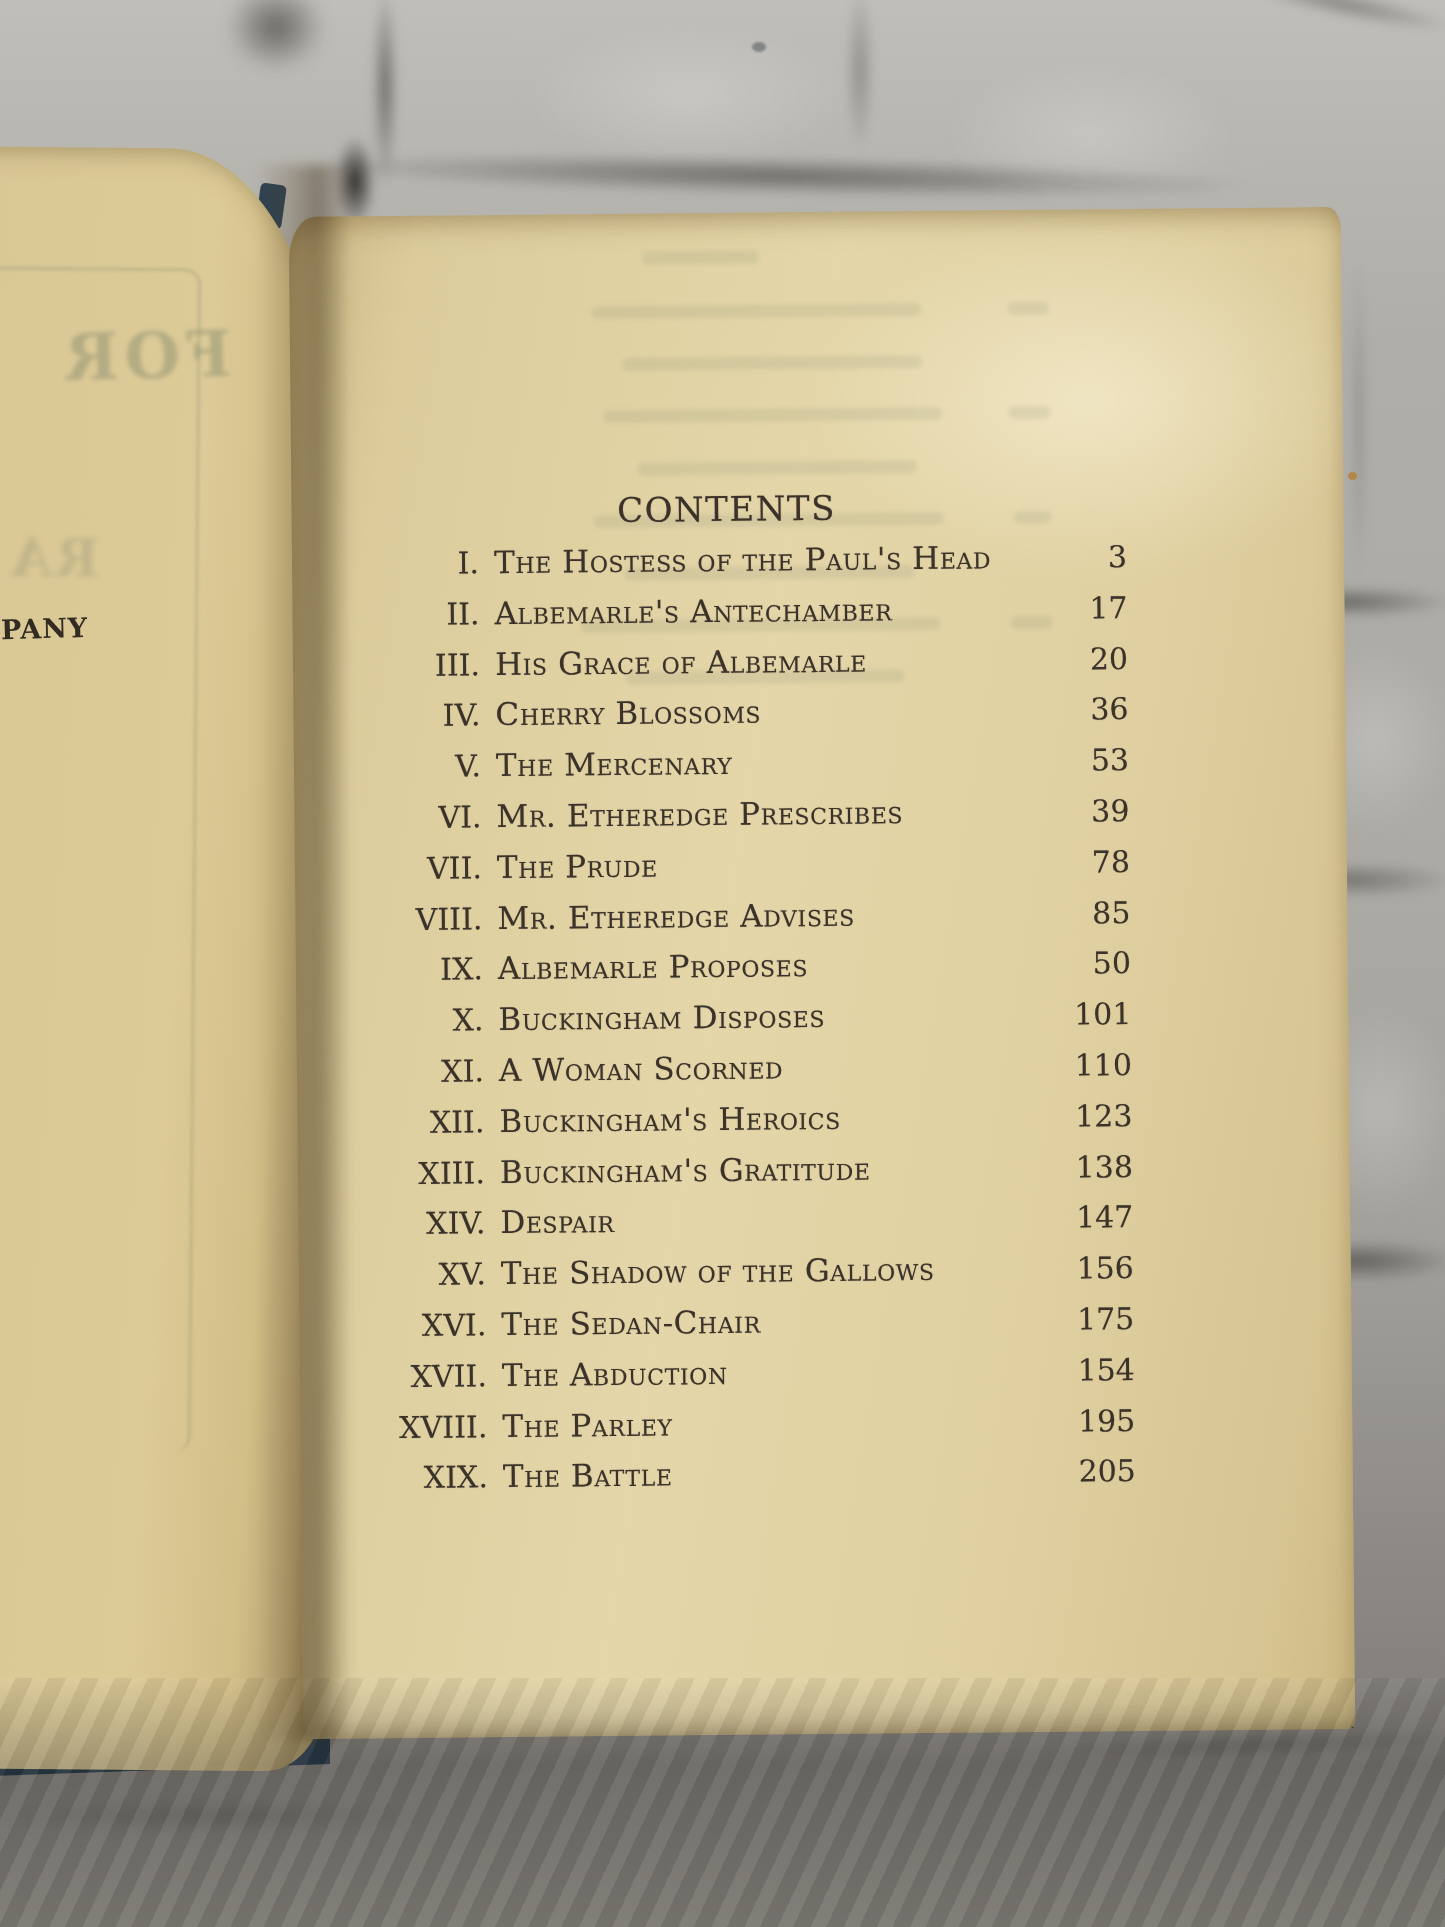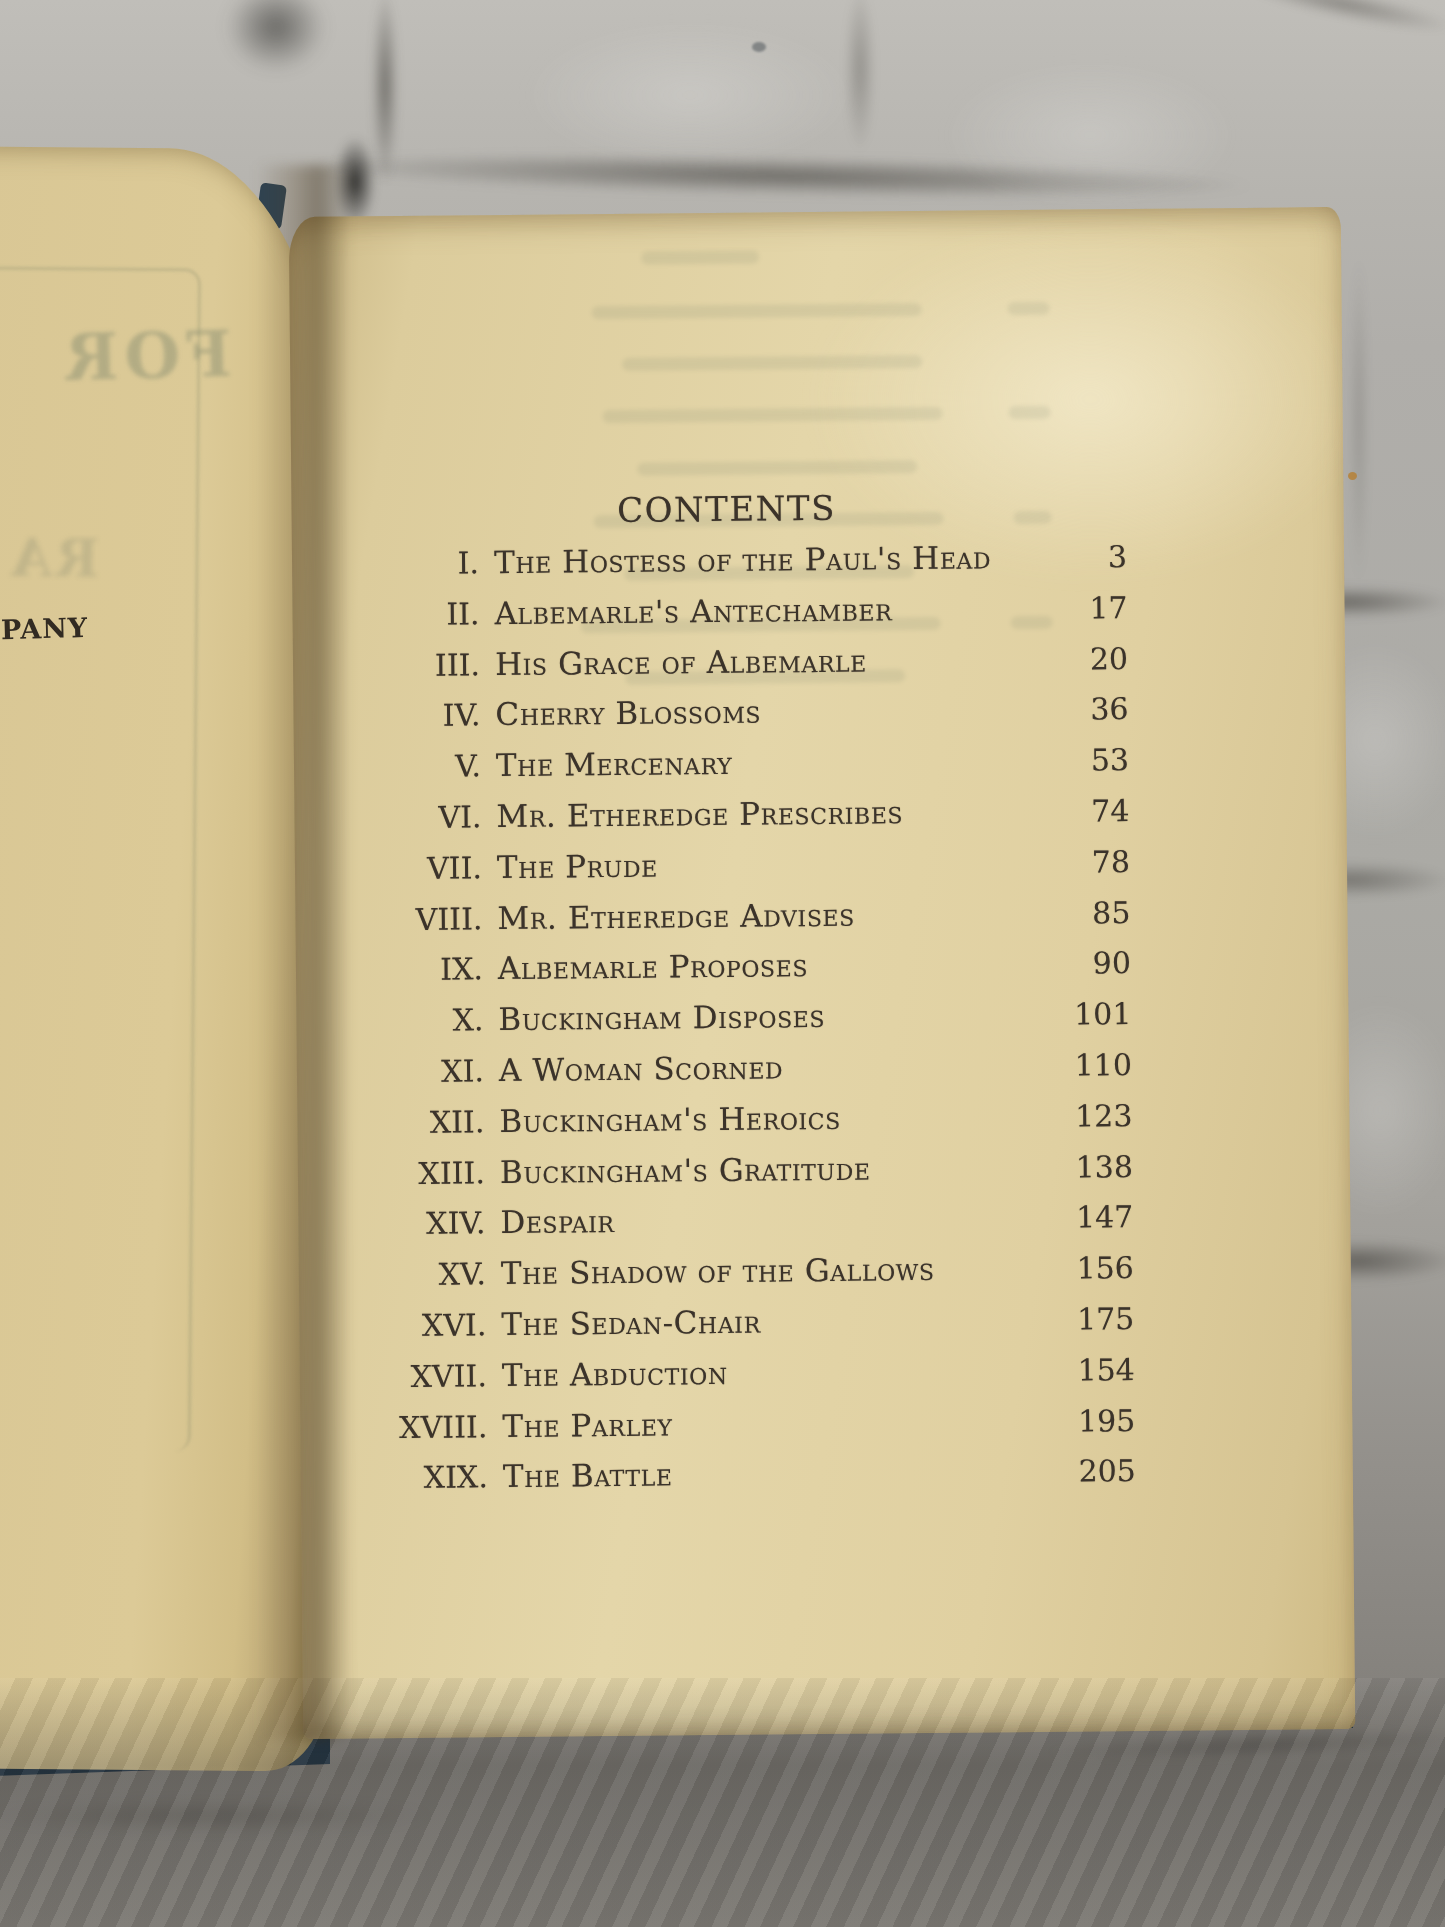--- a/index.html
+++ b/index.html
@@ -170,39 +170,39 @@
 
   <div class="toc-row">
     <span class="toc-num">V.</span>
     <span class="toc-title">The Mercenary</span>
     <span class="toc-page">53</span>
   </div>
 
   <div class="toc-row">
     <span class="toc-num">VI.</span>
     <span class="toc-title">Mr. Etheredge Prescribes</span>
-    <span class="toc-page">74</span>
+    <span class="toc-page">39</span>
   </div>
 
   <div class="toc-row">
     <span class="toc-num">VII.</span>
     <span class="toc-title">The Prude</span>
     <span class="toc-page">78</span>
   </div>
 
   <div class="toc-row">
     <span class="toc-num">VIII.</span>
     <span class="toc-title">Mr. Etheredge Advises</span>
     <span class="toc-page">85</span>
   </div>
 
   <div class="toc-row">
     <span class="toc-num">IX.</span>
     <span class="toc-title">Albemarle Proposes</span>
-    <span class="toc-page">90</span>
+    <span class="toc-page">50</span>
   </div>
 
   <div class="toc-row">
     <span class="toc-num">X.</span>
     <span class="toc-title">Buckingham Disposes</span>
     <span class="toc-page">101</span>
   </div>
 
   <div class="toc-row">
     <span class="toc-num">XI.</span>

